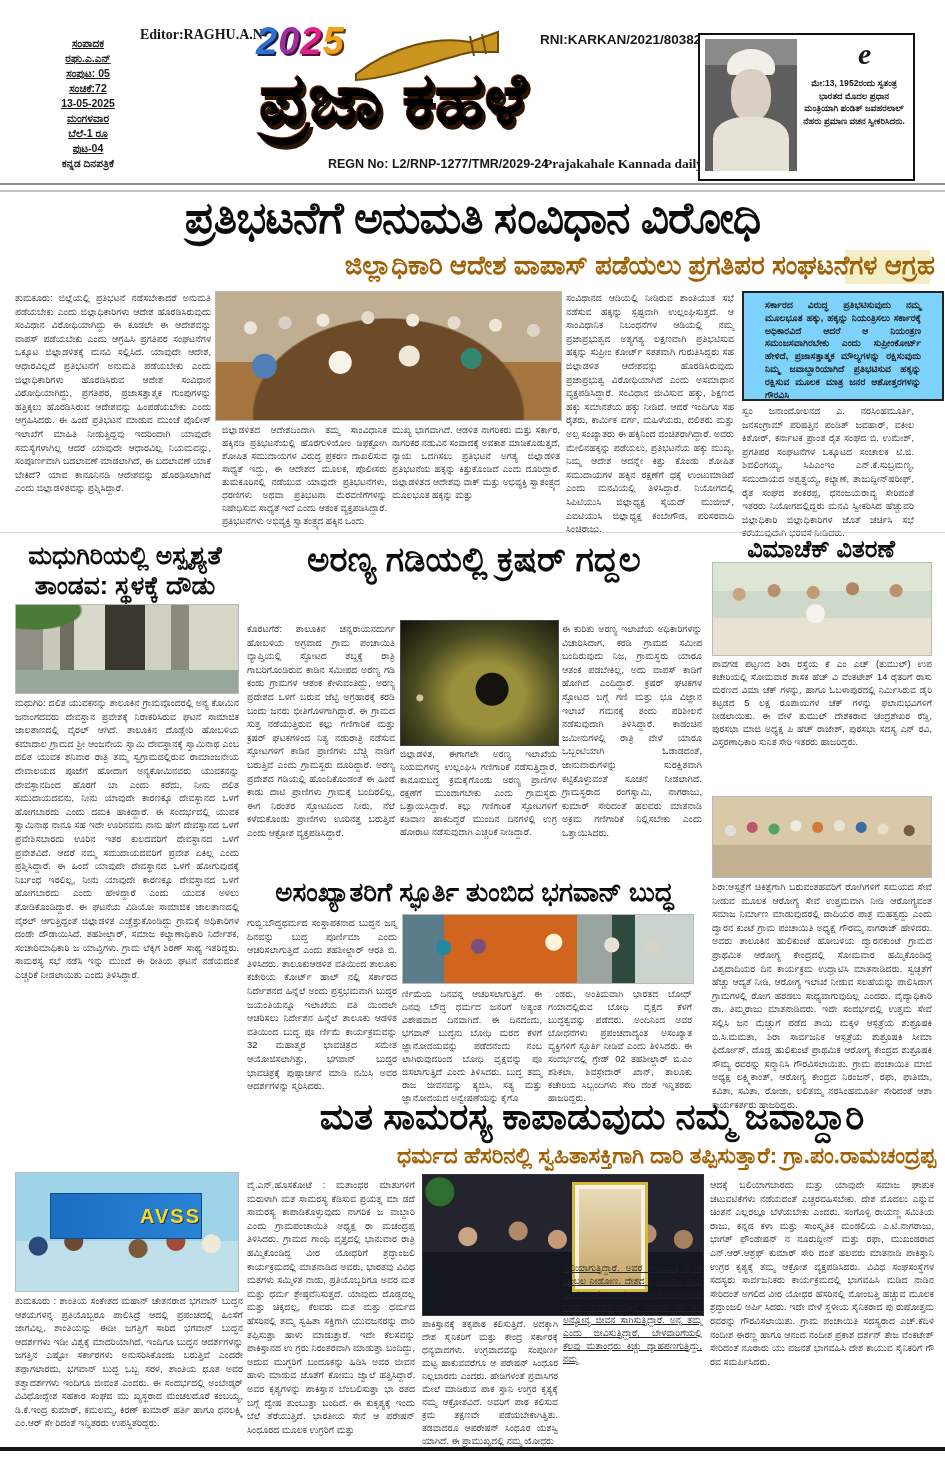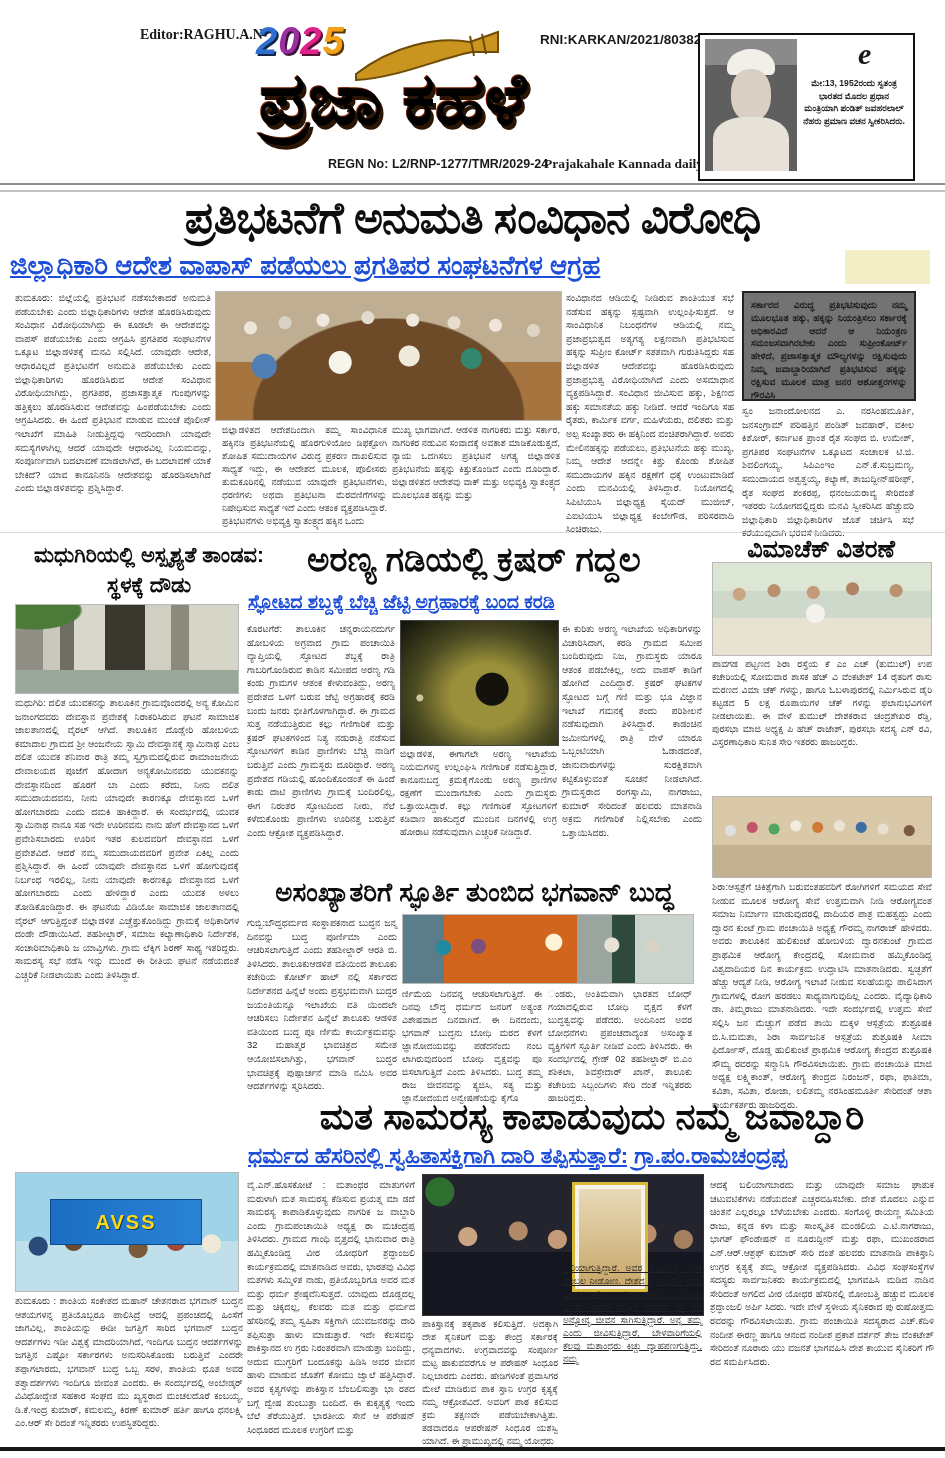--- a/index.html
+++ b/index.html
@@ -2,32 +2,43 @@
 <html><head>
 <meta charset="utf-8">
 <style>
   html,body{margin:0;padding:0;background:#e9e9e9;}
   .page{position:relative;width:945px;height:1458px;background:#fff;margin:0 auto;
         font-family:"Liberation Sans","DejaVu Sans",sans-serif;color:#1a1a1a;overflow:hidden;}
   .abs{position:absolute;}
   .bt{font-size:9.4px;line-height:13.6px;text-align:justify;color:#222;}
   .cap{font-size:9.2px;line-height:13px;text-align:justify;color:#222;}
   .hl-black{font-weight:800;color:#0d0d0d;text-align:center;white-space:nowrap;}
-  .hl-red{font-weight:800;color:#1d4ed8;text-align:left;text-decoration:underline;}
+  .hl-red{font-weight:800;color:#a16207;text-align:right;}
   .info-line{font-size:10.5px;font-weight:700;text-decoration:underline;line-height:15px;text-align:center;}
   .ph{position:absolute;overflow:hidden;border:1px solid #b9b9b9;}
   .rule{position:absolute;left:0;width:945px;}
-  .boxhl{background:#737373;border:2px solid #222;padding:6px 7px;font-weight:700;}
+  .boxhl{background:#7dd3fc;border:2px solid #222;padding:6px 21px;font-weight:700;}
   .serifb{font-family:"Liberation Serif","DejaVu Serif",serif;font-weight:700;}
 </style>
 </head>
 <body>
 
 <div class="page">
 
+  <div class="abs" style="left:42px;top:36px;width:92px;">
+    <div class="info-line">ಸಂಪಾದಕ</div>
+    <div class="info-line">ರಘು.ಎ.ಎನ್</div>
+    <div class="info-line">ಸಂಪುಟ: 05</div>
+    <div class="info-line">ಸಂಚಿಕೆ:72</div>
+    <div class="info-line">13-05-2025</div>
+    <div class="info-line">ಮಂಗಳವಾರ</div>
+    <div class="info-line">ಬೆಲೆ-1 ರೂ</div>
+    <div class="info-line">ಪುಟ-04</div>
+    <div class="info-line" style="text-decoration:none;">ಕನ್ನಡ ದಿನಪತ್ರಿಕೆ</div>
+  </div>
 
   <div class="abs serifb" style="left:140px;top:27px;font-size:14px;">Editor:RAGHU.A.N</div>
 
   <div class="abs" style="left:256px;top:20px;font-size:38px;font-weight:800;font-style:italic;letter-spacing:1px;">
     <span style="color:#2f6fd0;text-shadow:2px 2px 0 #14244a;">2</span><span style="color:#9b2fa0;text-shadow:2px 2px 0 #3c1040;">0</span><span style="color:#e0218a;text-shadow:2px 2px 0 #551034;">2</span><span style="color:#f5a21b;text-shadow:2px 2px 0 #5a3a05;">5</span>
   </div>
 
   <svg class="abs" style="left:352px;top:26px;" width="150" height="70" viewBox="0 0 150 70">
     <path d="M4 48 C40 20 85 10 118 16 L146 6 L146 26 L120 26 C88 32 45 52 4 54 Z" fill="#c9951f" stroke="#6e4c08" stroke-width="2"></path>
     <path d="M118 10 L122 30" stroke="#6e4c08" stroke-width="2"></path>
@@ -83,31 +94,30 @@
   <div class="abs cap" style="left:392px;top:424px;width:168px;height:106px;">ಮುಖ್ಯ ಭಾಗವಾಗಿದೆ. ಆಡಳಿತ ನಾಗರಿಕರು ಮತ್ತು ಸರ್ಕಾರ, ನಾಗರಿಕರ ನಡುವಿನ ಸಂವಾದಕ್ಕೆ ಅವಕಾಶ ಮಾಡಿಕೊಡುತ್ತದೆ, ನ್ಯಾಯ ಒದಗಿಸಲು ಪ್ರತಿಭಟನೆ ಅಗತ್ಯ ಜಿಲ್ಲಾಡಳಿತ ಪ್ರತಿಭಟನೆಯ ಹಕ್ಕನ್ನು ಕಿತ್ತುಕೊಂಡಿದೆ ಎಂದು ದೂರಿದ್ದಾರೆ. ಜಿಲ್ಲಾಡಳಿತದ ಆದೇಶವು ವಾಕ್ ಮತ್ತು ಅಭಿವ್ಯಕ್ತಿ ಸ್ವಾತಂತ್ರ್ಯದ ಮೂಲಭೂತ ಹಕ್ಕನ್ನು ಮತ್ತು</div>
 
   <div class="abs bt" style="left:566px;top:291px;width:168px;height:240px;">ಸಂವಿಧಾನದ ಆಡಿಯಲ್ಲಿ ನೀಡಿರುವ ಶಾಂತಿಯುತ ಸಭೆ ನಡೆಸುವ ಹಕ್ಕನ್ನು ಸ್ಪಷ್ಟವಾಗಿ ಉಲ್ಲಂಘಿಸುತ್ತದೆ. ಆ ಸಾಂವಿಧಾನಿಕ ನಿಬಂಧನೆಗಳ ಆಡಿಯಲ್ಲಿ ನಮ್ಮ ಪ್ರಜಾಪ್ರಭುತ್ವದ ಅತ್ಯಗತ್ಯ ಲಕ್ಷಣವಾಗಿ ಪ್ರತಿಭಟಿಸುವ ಹಕ್ಕನ್ನು ಸುಪ್ರೀಂ ಕೋರ್ಟ್ ಸತತವಾಗಿ ಗುರುತಿಸಿದ್ದರು ಸಹ ಜಿಲ್ಲಾಡಳಿತ ಆದೇಶವನ್ನು ಹೊರಡಿಸಿರುವುದು ಪ್ರಜಾಪ್ರಭುತ್ವ ವಿರೋಧಿಯಾಗಿದೆ ಎಂದು ಅಸಮಾಧಾನ ವ್ಯಕ್ತಪಡಿಸಿದ್ದಾರೆ. ಸಂವಿಧಾನ ಜೀವಿಸುವ ಹಕ್ಕು, ಶಿಕ್ಷಣದ ಹಕ್ಕು ಸಮಾನತೆಯ ಹಕ್ಕು ನೀಡಿದೆ. ಆದರೆ ಇಂದಿಗೂ ಸಹ ರೈತರು, ಕಾರ್ಮಿಕ ವರ್ಗ, ಮಹಿಳೆಯರು, ದಲಿತರು ಮತ್ತು ಅಲ್ಪ ಸಂಖ್ಯಾತರು ಈ ಹಕ್ಕಿನಿಂದ ವಂಚಿತರಾಗಿದ್ದಾರೆ. ಅವರು ಮೇಲಿನಹಕ್ಕನ್ನು ಪಡೆಯಲು, ಪ್ರತಿಭಟನೆಯ ಹಕ್ಕು ಮುಖ್ಯ, ನಿಮ್ಮ ಆದೇಶ ಆದನ್ನೇ ಕಿತ್ತು ಕೊಂಡು ಶೋಷಿತ ಸಮುದಾಯಗಳ ಹಕ್ಕಿನ ರಕ್ಷಣೆಗೆ ಧಕ್ಕೆ ಉಂಟುಮಾಡಿದೆ ಎಂದು ಮನವಿಯಲ್ಲಿ ತಿಳಿಸಿದ್ದಾರೆ. ನಿಯೋಗದಲ್ಲಿ ಸಿಪಿಟಿಯುಸಿ ಜಿಲ್ಲಾಧ್ಯಕ್ಷ ಸೈಯದ್ ಮುಜೀಬ್, ಎಐಟಿಯುಸಿ ಜಿಲ್ಲಾಧ್ಯಕ್ಷ ಕಂಬೇಗೌಡ, ಪರಿಸರವಾದಿ ಸಿಂಚಿರಾಜು,</div>
 
   <div class="abs boxhl" style="left:742px;top:291px;width:156px;height:94px;font-size:9.2px;line-height:12.8px;text-align:justify;overflow:hidden;">ಸರ್ಕಾರದ ವಿರುದ್ಧ ಪ್ರತಿಭಟಿಸುವುದು ನಮ್ಮ ಮೂಲಭೂತ ಹಕ್ಕು, ಹಕ್ಕನ್ನು ನಿಯಂತ್ರಿಸಲು ಸರ್ಕಾರಕ್ಕೆ ಅಧಿಕಾರವಿದೆ ಆದರೆ ಆ ನಿಯಂತ್ರಣ ಸಮಂಜಸವಾಗಿರಬೇಕು ಎಂದು ಸುಪ್ರೀಂಕೋರ್ಟ್ ಹೇಳಿದೆ, ಪ್ರಜಾಸತ್ತಾತ್ಮಕ ಮೌಲ್ಯಗಳನ್ನು ರಕ್ಷಿಸುವುದು ನಿಮ್ಮ ಜವಾಬ್ದಾರಿಯಾಗಿದೆ ಪ್ರತಿಭಟಿಸುವ ಹಕ್ಕನ್ನು ರಕ್ಷಿಸುವ ಮೂಲಕ ಮಾತ್ರ ಜನರ ಆಶೋತ್ತರಗಳನ್ನು ಗೌರವಿಸಿ</div>
 
   <div class="abs bt" style="left:742px;top:404px;width:172px;height:126px;">ಸ್ವಂ ಜನಾಂದೋಲನದ ಎ. ನರಸಿಂಹಮೂರ್ತಿ, ಜನಸಂಗ್ರಾಮ್ ಪರಿಷತ್ತಿನ ಪಂಡಿತ್ ಜವಹಾರ್, ವಕೀಲ ಕಿಶೋರ್, ಕರ್ನಾಟಕ ಪ್ರಾಂತ ರೈತ ಸಂಘದ ಬಿ. ಉಮೇಶ್, ಪ್ರಗತಿಪರ ಸಂಘಟನೆಗಳ ಒಕ್ಕೂಟದ ಸಂಚಾಲಕ ಟಿ.ಜಿ. ಶಿವಲಿಂಗಯ್ಯ, ಸಿಪಿಎಂಇಂ ಎನ್.ಕೆ.ಸುಬ್ರಮಣ್ಯ, ಸಮುದಾಯದ ಅಶ್ವತ್ಥಯ್ಯ, ಕಲ್ಯಾಣೆ, ತಾಜುದ್ದೀನ್‌ಷರೀಫ್, ರೈತ ಸಂಘದ ಶಂಕರಪ್ಪ, ಧನಂಜಯರಾವ್ಯ ಸೇರಿದಂತೆ ಇತರರು ನಿಯೋಗದಲ್ಲಿದ್ದರು ಮನವಿ ಸ್ವೀಕರಿಸಿದ ಹೆಚ್ಚುವರಿ ಜಿಲ್ಲಾಧಿಕಾರಿ ಜಿಲ್ಲಾಧಿಕಾರಿಗಳ ಜೊತೆ ಚರ್ಚಿಸಿ ಸಭೆ ಕರೆಯುವುದಾಗಿ ಭರವಸೆ ನೀಡಿದರು.</div>
 
   <div class="rule" style="top:532px;height:0;border-top:1px solid #d8d8d8;"></div>
 
-  <div class="abs hl-black" style="left:8px;top:540px;width:234px;font-size:21px;line-height:30px;white-space:normal;margin-left:24px;">ಮಧುಗಿರಿಯಲ್ಲಿ ಅಸ್ಪೃಶ್ಯತೆ ತಾಂಡವ: ಸ್ಥಳಕ್ಕೆ ದೌಡು</div>
+  <div class="abs hl-black" style="left:8px;top:540px;width:234px;font-size:25px;line-height:30px;white-space:normal;">ಮಧುಗಿರಿಯಲ್ಲಿ ಅಸ್ಪೃಶ್ಯತೆ ತಾಂಡವ: ಸ್ಥಳಕ್ಕೆ ದೌಡು</div>
 
   <div class="ph" style="left:15px;top:604px;width:222px;height:88px;background:
      radial-gradient(ellipse at 8% 6%, #4c7a38 0 16%, transparent 17%),
      linear-gradient(180deg, transparent 0 74%, #9aa89b 74% 100%),
      linear-gradient(90deg,#8f8f85 0 12%,#c8c8bd 12% 20%,#6e6e62 20% 26%,#d8d8cc 26% 40%,#3a382e 40% 58%,#cfcfc2 58% 70%,#8a8a7d 70% 78%,#d5d5c8 78% 100%);"></div>
 
   <div class="abs bt" style="left:15px;top:696px;width:224px;height:390px;">ಮಧುಗಿರಿ: ದಲಿತ ಯುವಕನನ್ನು ತಾಲೂಕಿನ ಗ್ರಾಮವೊಂದರಲ್ಲಿ ಅನ್ಯ ಕೋಮಿನ ಜನಾಂಗದವರು ದೇವಸ್ಥಾನ ಪ್ರವೇಶಕ್ಕೆ ನಿರಾಕರಿಸಿರುವ ಘಟನೆ ಸಾಮಾಜಿಕ ಜಾಲತಾಣದಲ್ಲಿ ವೈರಲ್ ಆಗಿದೆ. ತಾಲೂಕಿನ ದೊಡ್ಡೇರಿ ಹೋಬಳಿಯ ಕಮಾದಾಲ ಗ್ರಾಮದ ಶ್ರೀ ಆಂಜನೇಯ ಸ್ವಾಮಿ ದೇವಸ್ಥಾನಕ್ಕೆ ಸ್ವಾಮಿನಾಥ ಎಂಬ ದಲಿತ ಯುವಕ ಶನಿವಾರ ರಾತ್ರಿ ತಮ್ಮ ಸ್ವಗ್ರಾಮದಲ್ಲಿರುವ ರಾಮಾಂಜನೇಯ ದೇವಾಲಯದ ಪೂಜೆಗೆ ಹೋದಾಗ ಅನ್ಯಕೋಮಿನವರು ಯುವಕನನ್ನು ದೇವಸ್ಥಾನದಿಂದ ಹೊರಗೆ ಬಾ ಎಂದು ಕರೆದು, ನೀನು ದಲಿತ ಸಮುದಾಯದವನು, ನೀನು ಯಾವುದೇ ಕಾರಣಕ್ಕೂ ದೇವಸ್ಥಾನದ ಒಳಗೆ ಹೋಗಬಾರದು ಎಂದು ದಮಕಿ ಹಾಕಿದ್ದಾರೆ. ಈ ಸಂದರ್ಭದಲ್ಲಿ ಯುವಕ ಸ್ವಾಮಿನಾಥ ನಾನೂ ಸಹ ಇದೇ ಊರಿನವನು ನಾನು ಹೇಗೆ ದೇವಸ್ಥಾನದ ಒಳಗೆ ಪ್ರವೇಶಿಸಬಾರದು ಊರಿನ ಇತರ ಕುಲದವರಿಗೆ ದೇವಸ್ಥಾನದ ಒಳಗೆ ಪ್ರವೇಶವಿದೆ. ಆದರೆ ನಮ್ಮ ಸಮುದಾಯದವರಿಗೆ ಪ್ರವೇಶ ಏಕಿಲ್ಲ ಎಂದು ಪ್ರಶ್ನಿಸಿದ್ದಾರೆ. ಈ ಹಿಂದೆ ಯಾವುದೇ ದೇವಸ್ಥಾನದ ಒಳಗೆ ಹೋಗುವುದಕ್ಕೆ ನಿರ್ಬಂಧ ಇರಲಿಲ್ಲ, ನೀನು ಯಾವುದೇ ಕಾರಣಕ್ಕೂ ದೇವಸ್ಥಾನದ ಒಳಗೆ ಹೋಗಬಾರದು ಎಂದು ಹೇಳಿದ್ದಾರೆ ಎಂದು ಯುವಕ ಅಳಲು ತೋಡಿಕೊಂಡಿದ್ದಾರೆ. ಈ ಘಟನೆಯ ವಿಡಿಯೋ ಸಾಮಾಜಿಕ ಜಾಲತಾಣದಲ್ಲಿ ವೈರಲ್ ಆಗುತ್ತಿದ್ದಂತೆ ಜಿಲ್ಲಾಡಳಿತ ಎಚ್ಚೆತ್ತುಕೊಂಡಿದ್ದು ಗ್ರಾಮಕ್ಕೆ ಅಧಿಕಾರಿಗಳ ದಂಡೇ ದೌಡಾಯಿಸಿದೆ. ತಹಶೀಲ್ದಾರ್, ಸಮಾಜ ಕಲ್ಯಾಣಾಧಿಕಾರಿ ನಿರ್ದೇಶಕ, ಸಂಚಾರಿಮಾಧಿಕಾರಿ ಜ ಯಾವ್ತಿಗಳು. ಗ್ರಾಮ ಲೆಕ್ಕಿಗ ಶಿರಣ್ ಸಾಥ್ಯ ಇತರಿದ್ದರು. ಸಾಮರಸ್ಯ ಸಭೆ ನಡೆಸಿ ಇನ್ನು ಮುಂದೆ ಈ ರೀತಿಯ ಘಟನೆ ನಡೆಯದಂತೆ ಎಚ್ಚರಿಕೆ ನೀಡಲಾಯಿತು ಎಂದು ತಿಳಿಸಿದ್ದಾರೆ.</div>
 
   <div class="abs hl-black" style="left:248px;top:536px;width:452px;font-size:34px;line-height:46px;">ಅರಣ್ಯ ಗಡಿಯಲ್ಲಿ ಕ್ರಷರ್ ಗದ್ದಲ</div>
-  <div class="abs hl-red" style="left:248px;top:588px;width:452px;font-size:19px;line-height:28px;white-space:nowrap;">ಸ್ಫೋಟದ ಶಬ್ದಕ್ಕೆ ಬೆಚ್ಚಿ ಜೆಟ್ಟಿ ಅಗ್ರಹಾರಕ್ಕೆ ಬಂದ ಕರಡಿ</div>
 
   <div class="abs bt" style="left:247px;top:622px;width:148px;height:248px;">ಕೊರಟಗೆರೆ: ತಾಲೂಕಿನ ಚನ್ನರಾಯನದುರ್ಗ ಹೋಬಳಿಯ ಅಗ್ರವಾದ ಗ್ರಾಮ ಪಂಚಾಯಿತಿ ವ್ಯಾಪ್ತಿಯಲ್ಲಿ ಸ್ಫೋಟದ ಶಬ್ದಕ್ಕೆ ರಾತ್ರಿ ಗಾಬರಿಗೊಂಡಿರುವ ಕಾಡಿನ ಸಮೀಪದ ಅರಣ್ಯ ಗಡಿ ಕಂಡು ಗ್ರಾಮಗಳ ಆತಂಕ ಕೇಳುವಂತಿದ್ದು, ಅರಣ್ಯ ಪ್ರದೇಶದ ಒಳಗೆ ಬರುವ ಜೆಟ್ಟಿ ಅಗ್ರಹಾರಕ್ಕೆ ಕರಡಿ ಬಂದು ಜನರು ಭೀತಿಗೊಳಗಾಗಿದ್ದಾರೆ. ಈ ಗ್ರಾಮದ ಸುತ್ತ ನಡೆಯುತ್ತಿರುವ ಕಲ್ಲು ಗಣಿಗಾರಿಕೆ ಮತ್ತು ಕ್ರಷರ್ ಘಟಕಗಳಿಂದ ನಿತ್ಯ ನಡುರಾತ್ರಿ ನಡೆಸುವ ಸ್ಫೋಟಗಳಿಗೆ ಕಾಡಿನ ಪ್ರಾಣಿಗಳು ಬೆಚ್ಚಿ ನಾಡಿಗೆ ಬರುತ್ತಿವೆ ಎಂದು ಗ್ರಾಮಸ್ಥರು ದೂರಿದ್ದಾರೆ. ಅರಣ್ಯ ಪ್ರದೇಶದ ಗಡಿಯಲ್ಲಿ ಹೊಂದಿಕೊಂಡಂತೆ ಈ ಹಿಂದೆ ಕಾಡು ದಾಟಿ ಪ್ರಾಣಿಗಳು ಗ್ರಾಮಕ್ಕೆ ಬಂದಿರಲಿಲ್ಲ, ಈಗ ನಿರಂತರ ಸ್ಫೋಟದಿಂದ ನೀರು, ನೆಲೆ ಕಳೆದುಕೊಂಡು ಪ್ರಾಣಿಗಳು ಊರಿನತ್ತ ಬರುತ್ತಿವೆ ಎಂದು ಆಕ್ರೋಶ ವ್ಯಕ್ತಪಡಿಸಿದ್ದಾರೆ.</div>
 
   <div class="ph" style="left:400px;top:620px;width:157px;height:124px;border:1px solid #444;background:
      radial-gradient(circle at 58% 55%, #14120c 0 16px, transparent 17px),
      radial-gradient(circle at 12% 62%, #cfc6a0 0 3px, transparent 4px),
      radial-gradient(ellipse at 55% 60%, #9a8f3a 0 30%, #4a4a22 60%, #10100a 100%);"></div>
 
   <div class="abs cap" style="left:400px;top:748px;width:157px;height:122px;">ಜಿಲ್ಲಾಡಳಿತ, ಈಗಾಗಲೇ ಅರಣ್ಯ ಇಲಾಖೆಯ ನಿಯಮಗಳನ್ನ ಉಲ್ಲಂಘಿಸಿ ಗಣಿಗಾರಿಕೆ ನಡೆಸುತ್ತಿದ್ದಾರೆ, ಕಾನೂನುಬದ್ಧ ಕ್ರಮಕೈಗೊಂಡು ಅರಣ್ಯ ಪ್ರಾಣಿಗಳ ರಕ್ಷಣೆಗೆ ಮುಂದಾಗಬೇಕು ಎಂದು ಗ್ರಾಮಸ್ಥರು ಒತ್ತಾಯಿಸಿದ್ದಾರೆ. ಕಲ್ಲು ಗಣಿಗಾರಿಕೆ ಸ್ಫೋಟಗಳಿಗೆ ಕಡಿವಾಣ ಹಾಕದಿದ್ದರೆ ಮುಂದಿನ ದಿನಗಳಲ್ಲಿ ಉಗ್ರ ಹೋರಾಟ ನಡೆಸುವುದಾಗಿ ಎಚ್ಚರಿಕೆ ನೀಡಿದ್ದಾರೆ.</div>
 
@@ -157,22 +167,22 @@
   <div class="abs bt" style="left:712px;top:880px;width:220px;height:206px;">ಶಿರಾ:ಆಸ್ಪತ್ರೆಗೆ ಚಿಕಿತ್ಸೆಗಾಗಿ ಬರುವಂತಹವರಿಗೆ ರೋಗಿಗಳಿಗೆ ಸಮಯದ ಸೇವೆ ನೀಡುವ ಮೂಲಕ ಆರೋಗ್ಯ ಸೇವೆ ಉತ್ತಮವಾಗಿ ನೀಡಿ ಆರೋಗ್ಯವಂತ ಸಮಾಜ ನಿರ್ಮಾಣ ಮಾಡುವುದರಲ್ಲಿ ದಾದಿಯರ ಪಾತ್ರ ಮಹತ್ವದ್ದು ಎಂದು ದ್ವಾರನ ಕುಂಟೆ ಗ್ರಾಮ ಪಂಚಾಯಿತಿ ಅಧ್ಯಕ್ಷೆ ಗೌರಮ್ಮ ನಾಗರಾಜ್ ಹೇಳಿದರು. ಅವರು ತಾಲೂಕಿನ ಹುಲಿಕುಂಟೆ ಹೋಬಳಿಯ ದ್ವಾರನಕುಂಟೆ ಗ್ರಾಮದ ಪ್ರಾಥಮಿಕ ಆರೋಗ್ಯ ಕೇಂದ್ರದಲ್ಲಿ ಸೋಮವಾರ ಹಮ್ಮಿಕೊಂಡಿದ್ದ ವಿಶ್ವದಾದಿಯರ ದಿನ ಕಾರ್ಯಕ್ರಮ ಉದ್ಘಾಟಿಸಿ ಮಾತನಾಡಿದರು. ಸ್ವಚ್ಛತೆಗೆ ಹೆಚ್ಚು ಆದ್ಯತೆ ನೀಡಿ, ಆರೋಗ್ಯ ಇಲಾಖೆ ನೀಡುವ ಸಲಹೆಯನ್ನು ಪಾಲಿಸಿದಾಗ ಗ್ರಾಮಗಳಲ್ಲಿ ರೋಗ ಹರಡಲು ಸಾಧ್ಯವಾಗುವುದಿಲ್ಲ ಎಂದರು. ವೈದ್ಯಾಧಿಕಾರಿ ಡಾ. ತಿಮ್ಮರಾಜು ಮಾತನಾಡಿದರು. ಇದೇ ಸಂದರ್ಭದಲ್ಲಿ ಉತ್ತಮ ಸೇವೆ ಸಲ್ಲಿಸಿ ಜನ ಮೆಚ್ಚುಗೆ ಪಡೆದ ತಾಯಿ ಮಕ್ಕಳ ಆಸ್ಪತ್ರೆಯ ಶುಶ್ರೂಷಕಿ ಬಿ.ಸಿ.ಮಮತಾ, ಶಿರಾ ಸಾರ್ವಜನಿಕ ಆಸ್ಪತ್ರೆಯ ಶುಶ್ರೂಷಕಿ ಸೀಮಾ ಫಿರ್ದೋಸ್, ದೊಡ್ಡ ಹುಲಿಕುಂಟೆ ಪ್ರಾಥಮಿಕ ಆರೋಗ್ಯ ಕೇಂದ್ರದ ಶುಶ್ರೂಷಕಿ ಸೌಮ್ಯ ರವರನ್ನು ಸನ್ಮಾನಿಸಿ ಗೌರವಿಸಲಾಯಿತು. ಗ್ರಾಮ ಪಂಚಾಯಿತಿ ಮಾಜಿ ಅಧ್ಯಕ್ಷ ಲಕ್ಷ್ಮಿಕಾಂತ್, ಆರೋಗ್ಯ ಕೇಂದ್ರದ ನಿರಂಜನ್, ರಫಾ, ಫಾತಿಮಾ, ಕವಿತಾ, ಸವಿತಾ, ರೋಜಾ, ಲಲಿತಮ್ಮ ನರಸಿಂಹಮೂರ್ತಿ ಸೇರಿದಂತೆ ಆಶಾ ಕಾರ್ಯಕರ್ತರು ಹಾಜರಿದ್ದರು.</div>
 
 
   <div class="ph" style="left:15px;top:1172px;width:222px;height:118px;background:
      radial-gradient(circle at 10% 62%, #2a4a7a 0 9px, transparent 10px),
      radial-gradient(circle at 26% 58%, #6e4a32 0 9px, transparent 10px),
      radial-gradient(circle at 55% 64%, #7a5a3a 0 9px, transparent 10px),
      radial-gradient(circle at 72% 58%, #a04a3a 0 9px, transparent 10px),
      radial-gradient(circle at 88% 60%, #efe9da 0 9px, transparent 10px),
      linear-gradient(180deg,#9fd4e8 0 58%,#bfe0ea 58% 100%);">
-    <div class="abs" style="left:34px;top:26px;width:150px;height:44px;background:linear-gradient(90deg,#1b6ec2,#2a83d6);
-                display:flex;align-items:center;justify-content:center;border:1px solid #0d4a8a;">
+    <div class="abs" style="left:34px;top:20px;width:150px;height:44px;background:linear-gradient(90deg,#1b6ec2,#2a83d6);
+                display:flex;align-items:center;justify-content:flex-end;border:1px solid #0d4a8a;">
       <span style="color:#ffd915;font-weight:800;font-size:20px;letter-spacing:2px;text-shadow:1px 1px 0 #083a6e;">AVSS</span>
     </div>
   </div>
 
   <div class="abs bt" style="left:15px;top:1294px;width:228px;height:130px;">ತುಮಕೂರು : ಶಾಂತಿಯ ಸಂಕೇತದ ಮಹಾನ್ ಚೇತನರಾದ ಭಗವಾನ್ ಬುದ್ಧನ ಆಶಯಗಳನ್ನ ಪ್ರತಿಯೊಬ್ಬರೂ ಪಾಲಿಸಿದ್ರೆ ಆದಲ್ಲಿ ಪ್ರಪಂಚದಲ್ಲಿ ಹಿಂಸೆಗೆ ಜಾಗವಿಲ್ಲ, ಶಾಂತಿಯನ್ನು ಈಡೀ ಜಗತ್ತಿಗೆ ಸಾರಿದ ಭಗವಾನ್ ಬುದ್ಧನ ಆದರ್ಶಗಳು ಇಡೀ ವಿಶ್ವಕ್ಕೆ ಮಾದರಿಯಾಗಿದೆ, ಇಂದಿಗೂ ಬುದ್ಧನ ಆದರ್ಶಗಳನ್ನು ಜಗತ್ತಿನ ಎಷ್ಟೋ ಸರ್ಕಾರಗಳು ಅನುಸರಿಸಿಕೊಂಡು ಬರುತ್ತಿವೆ ಎಂದರೇ ತಪ್ಪಾಗಲಾರದು, ಭಗವಾನ್ ಬುದ್ಧ ಒಬ್ಬ ಸರಳ, ಶಾಂತಿಯ ಧೂತ ಅವರ ತತ್ವಾದರ್ಶಗಳು ಇಂದಿಗೂ ಜೀವಂತ ಎಂದರು. ಈ ಸಂದರ್ಭದಲ್ಲಿ ಅಂಬೇಡ್ಕರ್ ವಿವಿಧೋದ್ದೇಶ ಸಹಕಾರ ಸಂಘದ ಮು ಖ್ಯಸ್ಥರಾದ ಮಂಚಲದೊರೆ ಕಂಬಯ್ಯ, ಡಿ.ಕೆ.ಇಂದ್ರ ಕುಮಾರ್, ಕಮಲಮ್ಮ, ಕಿರಣ್ ಕುಮಾರ್ ಹರ್ತಿ ಹಾಗೂ ಧನಲಕ್ಷ್ಮಿ ಎಂ.ಆರ್ ಸೇ ರಿದಂತೆ ಇನ್ನಿತರರು ಉಪಸ್ಥಿತರಿದ್ದರು.</div>
 
   <div class="abs hl-black" style="left:248px;top:1094px;width:688px;font-size:36px;line-height:46px;">ಮತ ಸಾಮರಸ್ಯ ಕಾಪಾಡುವುದು ನಮ್ಮ ಜವಾಬ್ದಾರಿ</div>
   <div class="abs hl-red" style="left:248px;top:1140px;width:688px;font-size:22px;line-height:32px;white-space:nowrap;">ಧರ್ಮದ ಹೆಸರಿನಲ್ಲಿ ಸ್ವಹಿತಾಸಕ್ತಿಗಾಗಿ ದಾರಿ ತಪ್ಪಿಸುತ್ತಾರೆ: ಗ್ರಾ.ಪಂ.ರಾಮಚಂದ್ರಪ್ಪ</div>
 
   <div class="abs bt" style="left:247px;top:1178px;width:168px;height:254px;">ವೈ.ಎನ್.ಹೊಸಕೋಟೆ : ಮತಾಂಧರ ಮಾತುಗಳಿಗೆ ಮರುಳಾಗಿ ಮತ ಸಾಮರಸ್ಯ ಕೆಡಿಸುವ ಪ್ರಯತ್ನ ಮಾ ಡದೆ ಸಾಮರಸ್ಯ ಕಾಪಾಡಿಕೊಳ್ಳುವುದು ನಾಗರಿಕ ಜ ವಾಬ್ದಾರಿ ಎಂದು ಗ್ರಾಮಪಂಚಾಯಿತಿ ಅಧ್ಯಕ್ಷ ರಾ ಮಚಂದ್ರಪ್ಪ ತಿಳಿಸಿದರು. ಗ್ರಾಮದ ಗಾಂಧಿ ವೃತ್ತದಲ್ಲಿ ಭಾನುವಾರ ರಾತ್ರಿ ಹಮ್ಮಿಕೊಂಡಿದ್ದ ವೀರ ಯೋಧರಿಗೆ ಶ್ರದ್ಧಾಂಜಲಿ ಕಾರ್ಯಕ್ರಮದಲ್ಲಿ ಮಾತನಾಡಿದ ಅವರು, ಭಾರತವು ವಿವಿಧ ಮತಗಳು ಸಮ್ಮಿಳಿತ ನಾಡು, ಪ್ರತಿಯೊಬ್ಬರಿಗೂ ಅವರ ಮತ ಮತ್ತು ಧರ್ಮ ಶ್ರೇಷ್ಠವೆನಿಸುತ್ತದೆ. ಯಾವುದು ದೊಡ್ಡದಲ್ಲ ಮತ್ತು ಚಿಕ್ಕದಲ್ಲ, ಕೆಲವರು ಮತ ಮತ್ತು ಧರ್ಮದ ಹೆಸರಿನಲ್ಲಿ ತಮ್ಮ ಸ್ವಹಿತಾ ಸಕ್ತಿಗಾಗಿ ಯುವಜನರನ್ನು ದಾರಿ ತಪ್ಪಿಸುತ್ತಾ ಹಾಳು ಮಾಡುತ್ತಾರೆ. ಇದೇ ಕೆಲಸವನ್ನು ಪಾಕಿಸ್ತಾನದ ಉ ಗ್ರರು ನಿರಂತರವಾಗಿ ಮಾಡುತ್ತಾ ಬಂದಿದ್ದು, ಅದುವ ಮುಗ್ಧರಿಗೆ ಬಂದೂಕನ್ನು ಹಿಡಿಸಿ ಅವರ ಜೀವನ ಹಾಳು ಮಾಡುವ ಜೊತೆಗೆ ಕೋಮು ಜ್ವಾಲೆ ಹತ್ತಿಸಿದ್ದಾರೆ. ಅವರ ಕೃತ್ಯಗಳನ್ನು ಪಾಕಿಸ್ತಾನ ಬೆಂಬಲಿಸುತ್ತಾ ಭಾ ರತದ ಬಗ್ಗೆ ದ್ವೇಷ ತುಂಬುತ್ತಾ ಬಂದಿದೆ. ಈ ಕುಕೃತ್ಯಕ್ಕೆ ಇಂದು ಬೆಲೆ ತೆರೆಯುತ್ತಿದೆ. ಭಾರತೀಯ ಸೇನೆ ಆ ಪರೇಷನ್ ಸಿಂಧೂರದ ಮೂಲಕ ಉಗ್ರರಿಗೆ ಮತ್ತು</div>

